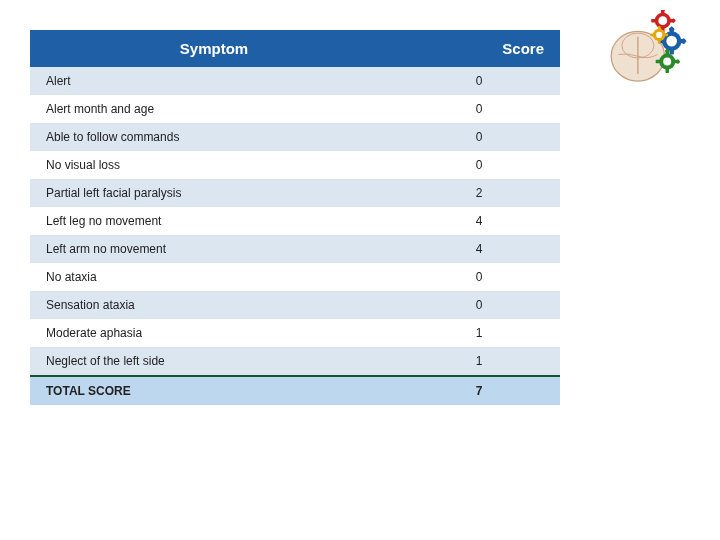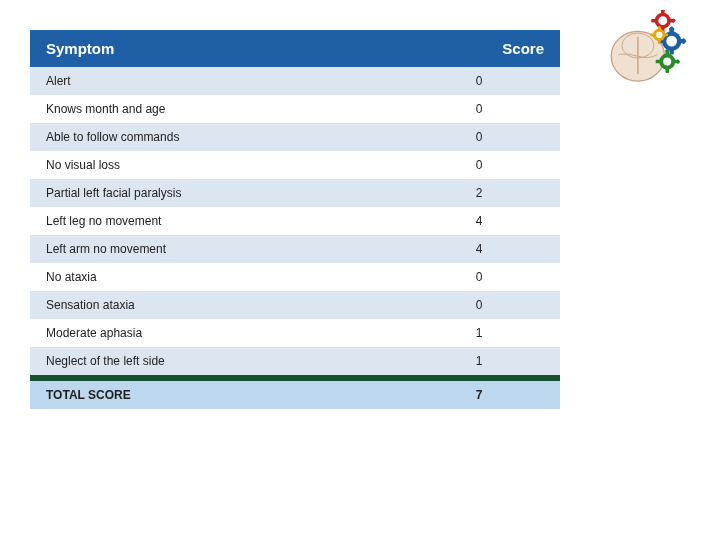--- a/index.html
+++ b/index.html
@@ -45,36 +45,36 @@
     }
 
     thead th {
       padding: 10px 16px;
       text-align: right;
       font-weight: bold;
       font-size: 15px;
     }
 
     thead th:first-child {
-      text-align: left;
+      text-align: center;
     }
 
     tbody tr:nth-child(odd) {
       background-color: #dce6f1;
     }
 
     tbody tr:nth-child(even) {
       background-color: #ffffff;
     }
 
     tbody tr.total-row {
       background-color: #bdd7ee;
       font-weight: bold;
       font-size: 15px;
-      border-top: 6px solid #14532d;
+      border-top: 2px solid #14532d;
       border-radius: 12px;
     }
 
     tbody td {
       padding: 7px 16px;
       font-size: 12px;
       color: #222;
     }
 
     tbody td:first-child {
@@ -161,21 +161,21 @@
           <th>Symptom</th>
           <th>Score</th>
         </tr>
       </thead>
       <tbody id="table-body">
       <tr>
             <td>Alert</td>
             <td>0</td>
           </tr>
           <tr>
-            <td>Knows month and age</td>
+            <td>Alert month and age</td>
             <td>0</td>
           </tr>
           <tr>
             <td>Able to follow commands</td>
             <td>0</td>
           </tr>
           <tr>
             <td>No visual loss</td>
             <td>0</td>
           </tr>

